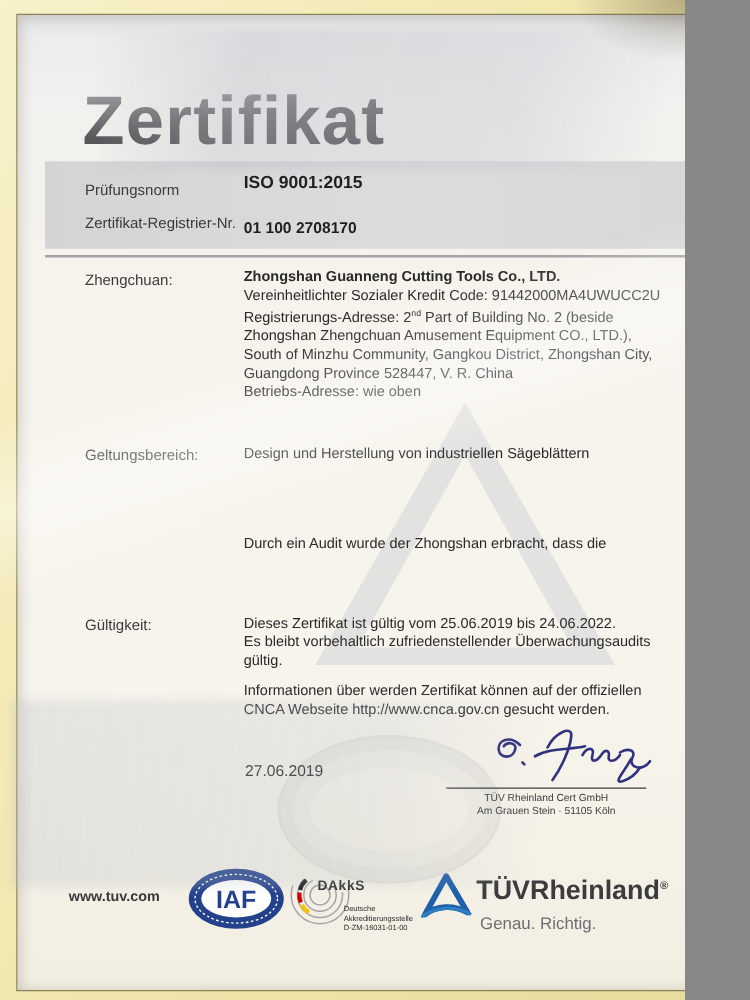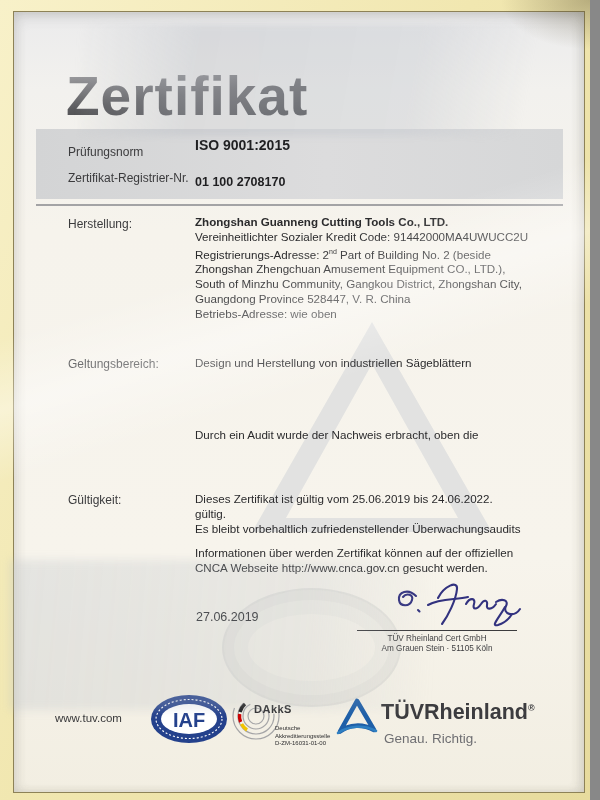--- a/index.html
+++ b/index.html
@@ -1,20 +1,19 @@
 <!DOCTYPE html>
 <html><head>
 <meta charset="utf-8">
 <style>
   html,body{margin:0;padding:0;background:#888;}
   .photo{
     position:relative;width:548px;height:800px;overflow:hidden;
     background:linear-gradient(120deg,#f8f1c9 0%,#f1e7b0 45%,#e7db9d 100%);
     font-family:"Liberation Sans", sans-serif;
-    padding-left:42px;
   }
   .paper{
     position:absolute;left:13px;top:11px;width:570px;height:780px;
     background:linear-gradient(180deg,#ebebec 0%,#f2f1ee 10%,#f6f3ec 28%,#f7f4ec 70%,#f2eee2 100%);
     border:1px solid #8d8257;
     box-shadow:inset 0 5px 14px rgba(70,70,70,.14), inset -5px 0 10px rgba(90,85,60,.10), inset 5px 0 8px rgba(90,85,60,.06);
   }
   
   .wm-triangle{position:absolute;left:252px;top:322px;opacity:.55;}
   .wm-seal{
@@ -58,21 +57,21 @@
   .band-lbl{position:absolute;left:32px;font-size:12px;color:#3b3b3d;}
   .band-val{position:absolute;left:159px;color:#1f1f21;font-weight:700;}
   .lines{font-size:11.6px;line-height:14.8px;}
   .bold{font-weight:700;}
   sup{font-size:7px;}
   .date{position:absolute;left:196px;top:610px;font-size:12.5px;color:#2a2a2c;}
   .sigline{position:absolute;left:357px;top:630px;width:160px;height:1px;background:#3c3c3e;}
   .sigblock{position:absolute;left:357px;top:634px;width:160px;text-align:center;font-size:8.2px;line-height:10px;color:#3e3e40;}
   .signature{position:absolute;left:388px;top:574px;}
   
-  .website{position:absolute;left:55px;top:712px;font-size:11.5px;font-weight:400;color:#38383a;}
+  .website{position:absolute;left:55px;top:712px;font-size:11.5px;font-weight:700;color:#38383a;}
   .iaf{position:absolute;left:149px;top:693px;}
   .dakks{position:absolute;left:228px;top:690px;}
   .dakks-word{position:absolute;left:26px;top:13px;font-size:11px;font-weight:700;color:#2d2d2f;letter-spacing:.5px;text-align:right;}
   .dakks-sub{position:absolute;left:47px;top:35px;font-size:6px;line-height:7.5px;color:#2d2d2f;}
   .tuvlogo{position:absolute;left:336px;top:697px;}
   .brand{position:absolute;left:381px;top:700px;font-size:21.5px;font-weight:700;color:#3c3c3f;text-align:right;}
   .brand sup{font-size:9px;}
   .tagline{position:absolute;left:384px;top:731px;font-size:13.5px;font-weight:400;color:#6e6e72;}
 </style>
 </head>
@@ -89,43 +88,43 @@
   <div class="title">Zertifikat</div>
 
   <div class="grayband">
     <div class="band-lbl" style="top:16px">Prüfungsnorm</div>
     <div class="band-val" style="top:8px;font-size:14px">ISO 9001:2015</div>
     <div class="band-lbl" style="top:42px">Zertifikat-Registrier-Nr.</div>
     <div class="band-val" style="top:46px;font-size:12.5px">01 100 2708170</div>
   </div>
   <div class="sep"></div>
 
-  <div class="lbl" style="top:217px">Herstellung:</div>
+  <div class="lbl" style="top:217px">Zhengchuan:</div>
   <div class="val lines" style="top:215px;width:350px">
     <div class="bold">Zhongshan Guanneng Cutting Tools Co., LTD.</div>
     <div>Vereinheitlichter Sozialer Kredit Code: 91442000MA4UWUCC2U</div>
     <div><span>Registrierungs-Adresse: 2</span><sup>nd</sup><span> Part of Building No. 2 (beside</span></div>
     <div>Zhongshan Zhengchuan Amusement Equipment CO., LTD.),</div>
     <div>South of Minzhu Community, Gangkou District, Zhongshan City,</div>
     <div>Guangdong Province 528447, V. R. China</div>
     <div>Betriebs-Adresse: wie oben</div>
   </div>
 
   <div class="lbl" style="top:357px">Geltungsbereich:</div>
   <div class="val lines" style="top:356px;width:360px">Design und Herstellung von industriellen Sägeblättern</div>
 
   <div class="val lines" style="top:428px;width:360px">
-    <div>Durch ein Audit wurde der Nachweis erbracht, oben die</div>
+    <div>Durch ein Audit wurde der Zhongshan erbracht, dass die</div>
   </div>
 
   <div class="lbl" style="top:493px">Gültigkeit:</div>
   <div class="val lines" style="top:492px;width:370px">
     <div>Dieses Zertifikat ist gültig vom 25.06.2019 bis 24.06.2022.</div>
+    <div>Es bleibt vorbehaltlich zufriedenstellender Überwachungsaudits</div>
     <div>gültig.</div>
-    <div>Es bleibt vorbehaltlich zufriedenstellender Überwachungsaudits</div>
   </div>
 
   <div class="val lines" style="top:546px;width:370px">
     <div>Informationen über werden Zertifikat können auf der offiziellen</div>
     <div>CNCA Webseite http://www.cnca.gov.cn gesucht werden.</div>
   </div>
 
   <div class="date">27.06.2019</div>
   <svg class="signature" width="135" height="58" viewBox="0 0 135 58">
     <g fill="none" stroke="#32327f" stroke-width="2.1" stroke-linecap="round">

